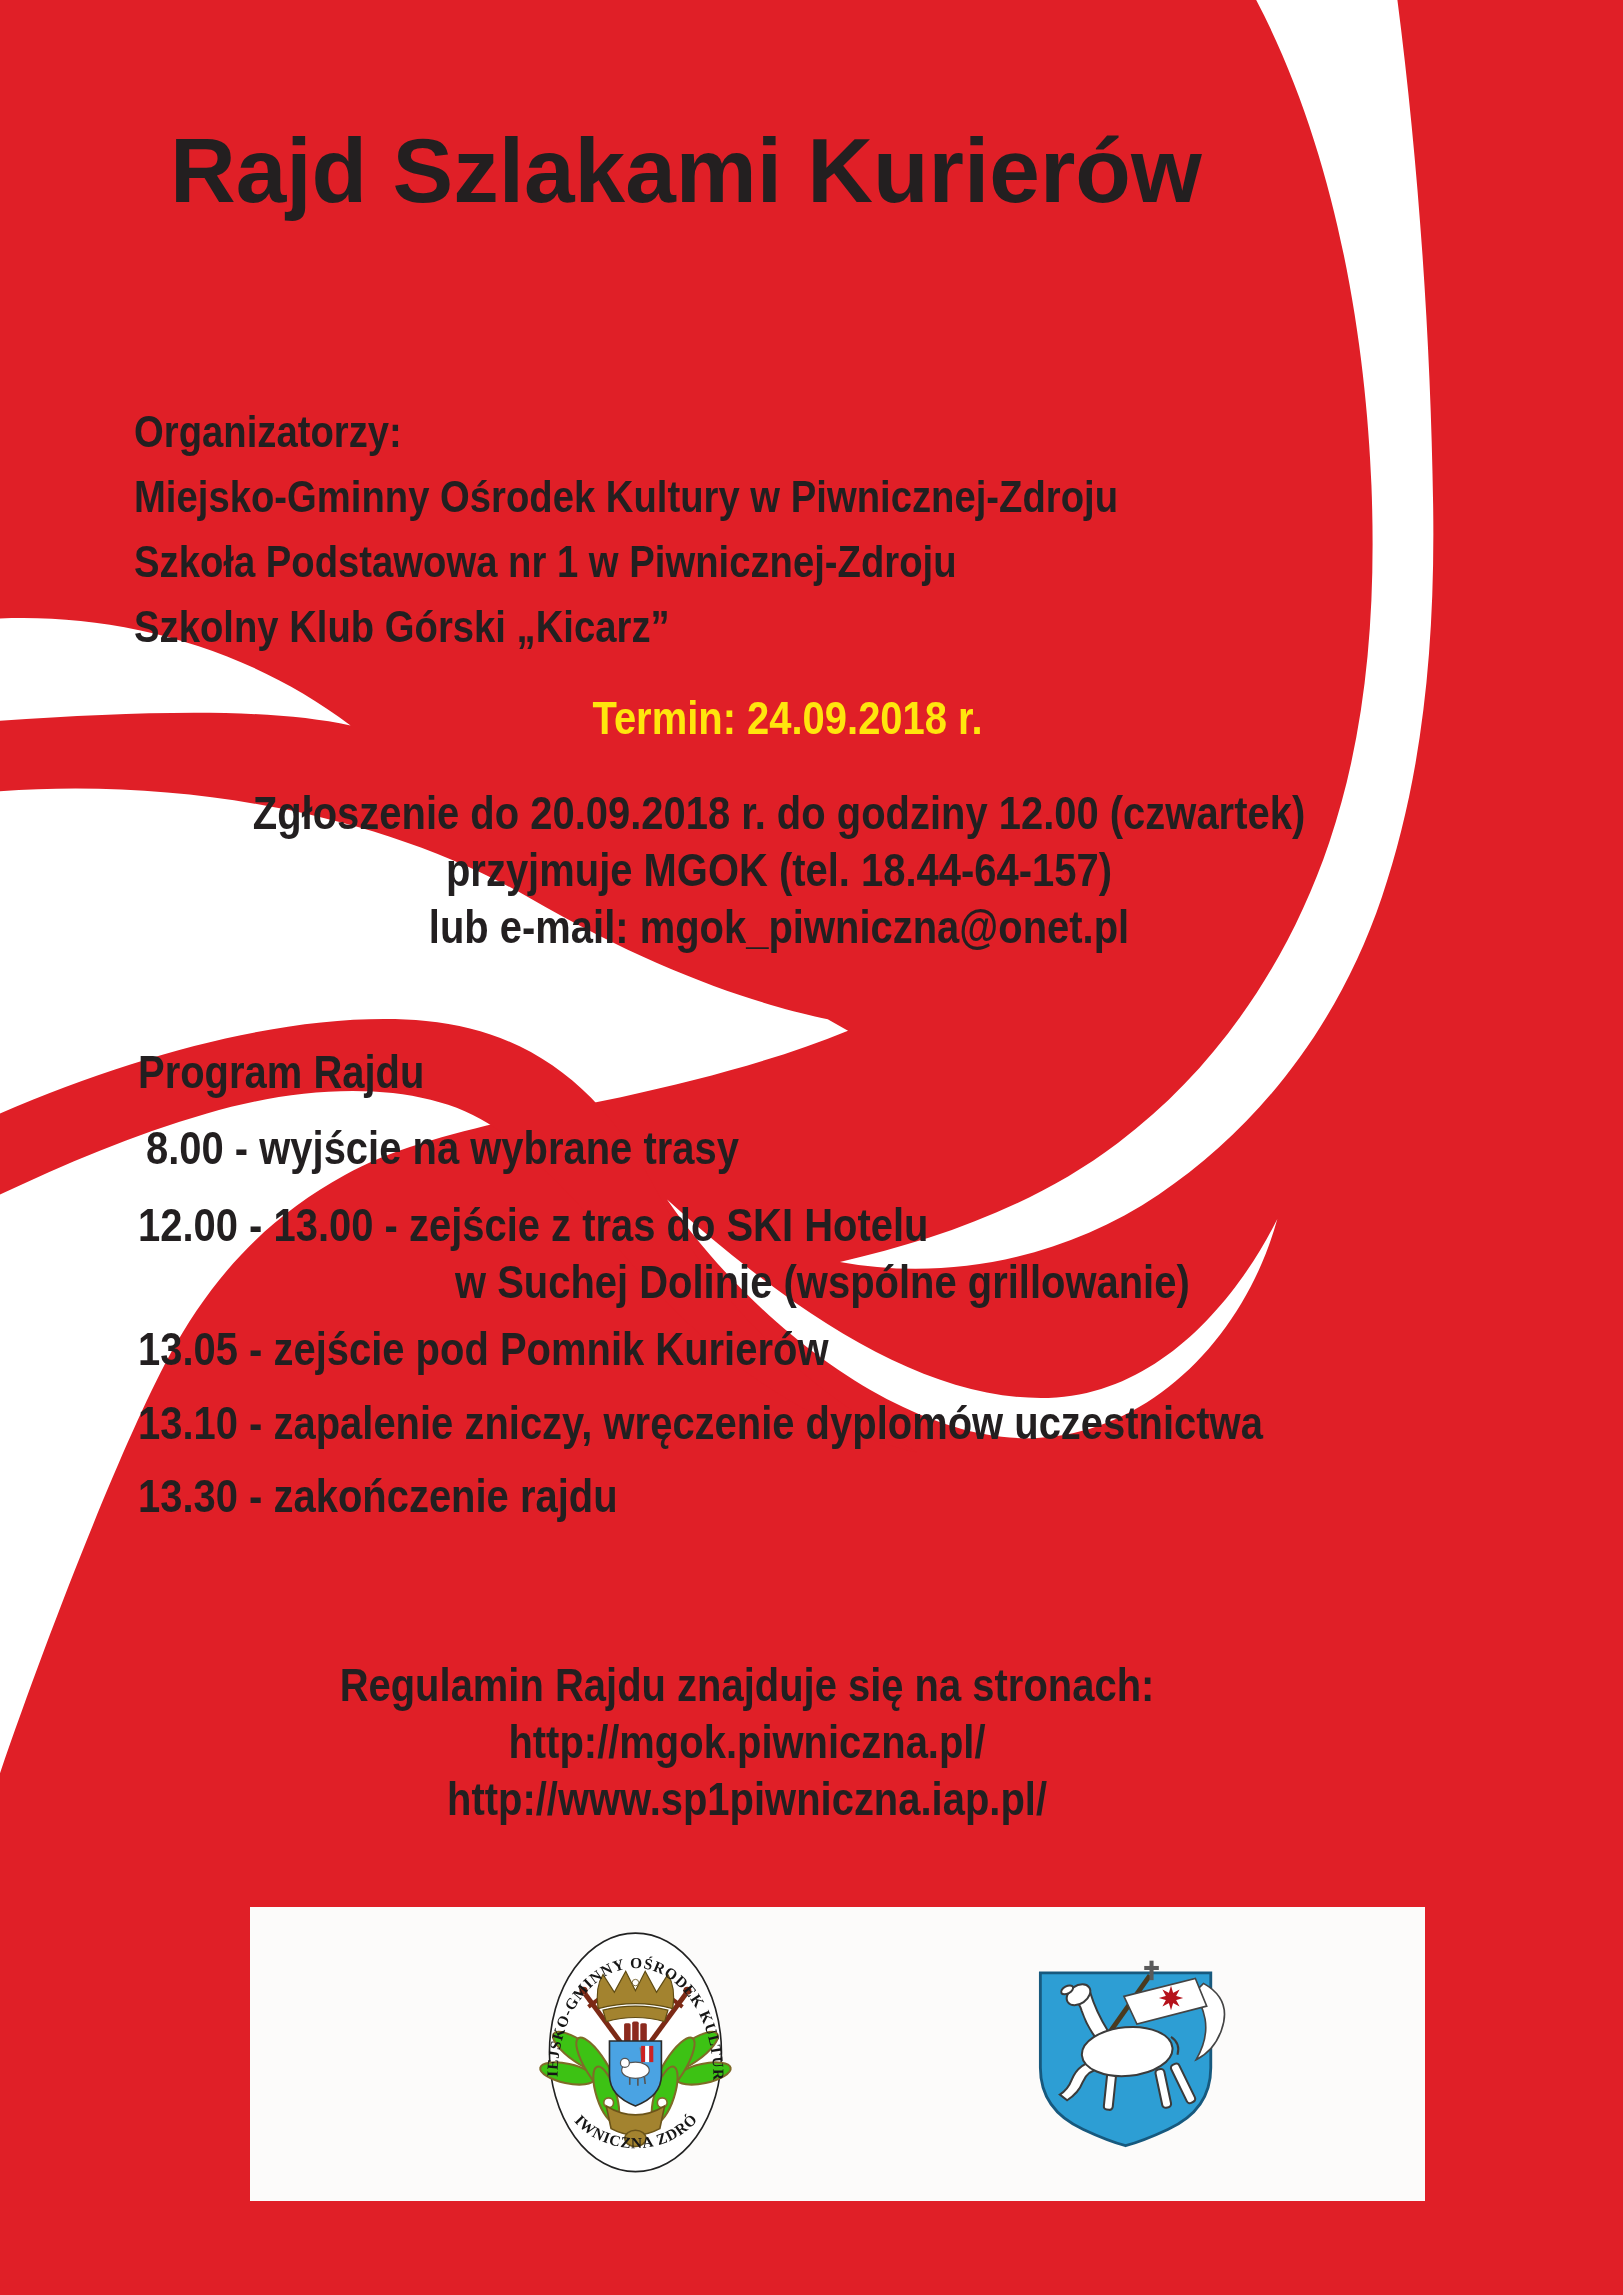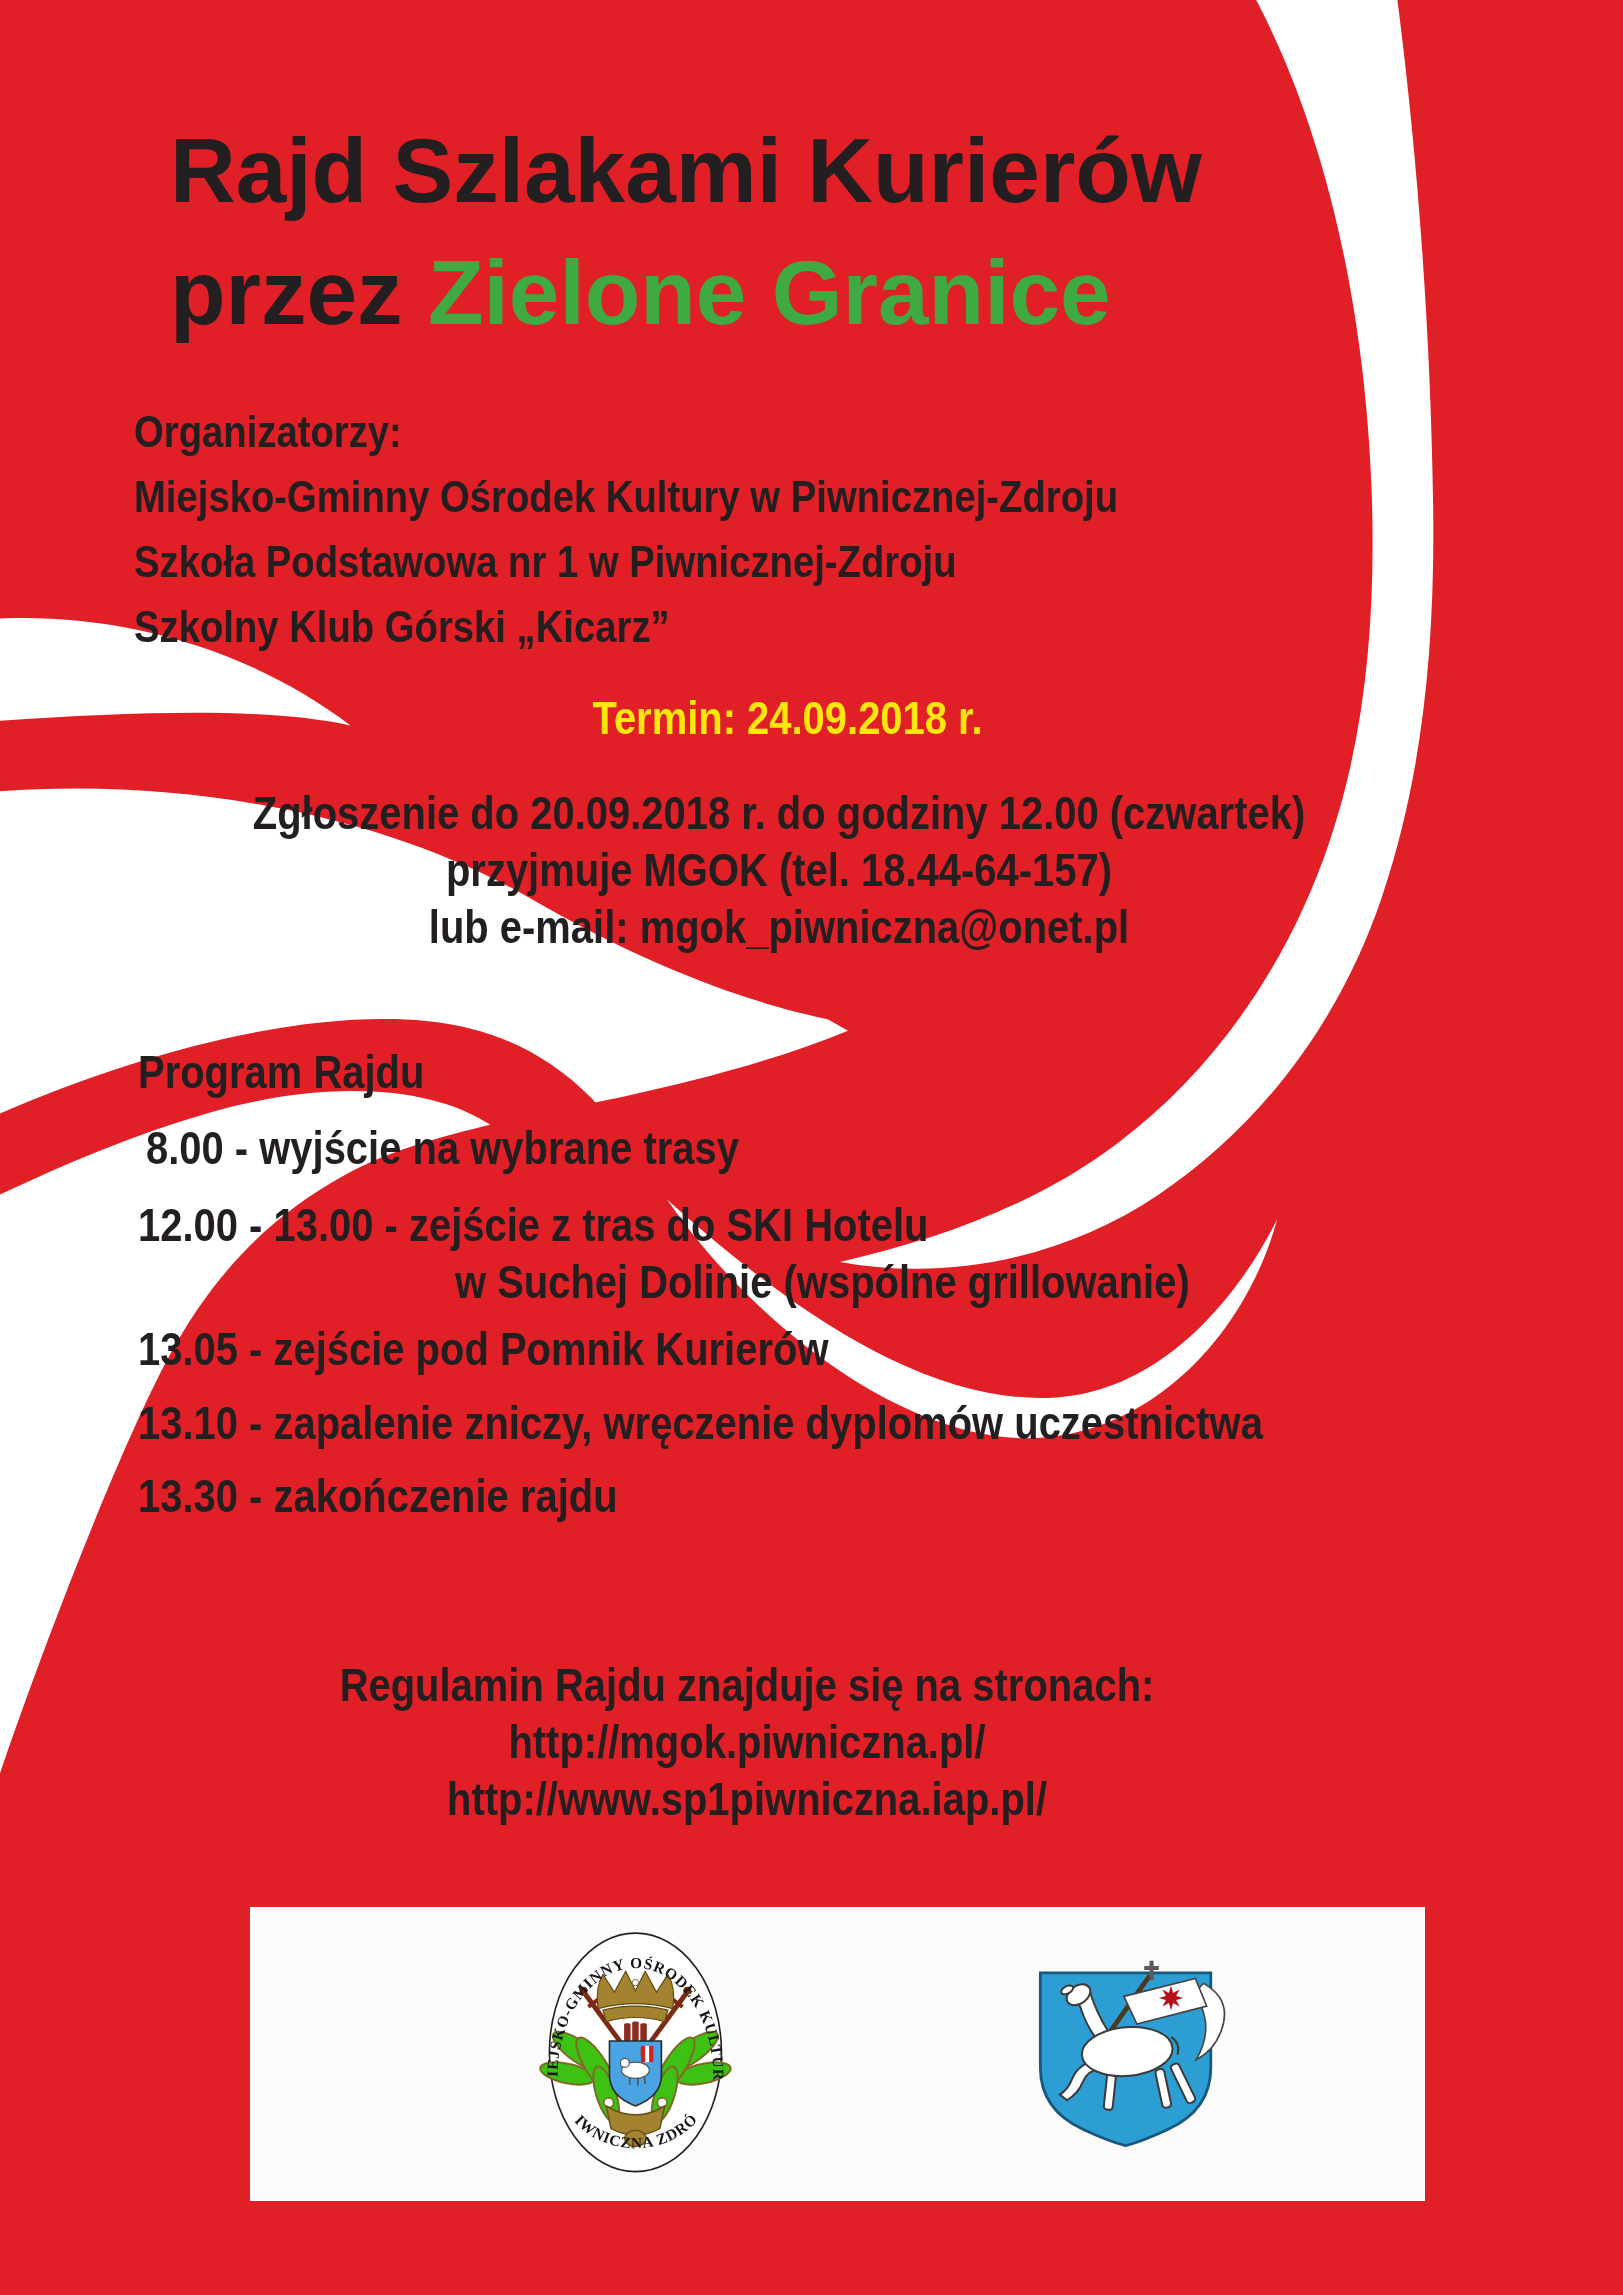--- a/index.html
+++ b/index.html
@@ -64,23 +64,20 @@
     <path fill="#ffffff" d="M822,1478
          C985,1625 1150,1732 1302,1722
          C1432,1713 1525,1600 1574,1502
          C1535,1645 1420,1765 1278,1772
          C1118,1780 928,1632 822,1478 Z"></path>
   </svg>
 
   <div class="abs title" style="top:110px;">
     <span>Rajd Szlakami Kurierów</span>
   </div>
-  <div class="abs title" style="top:232px;">
-    <span>przez </span><span class="green">Zielone Granice</span>
-  </div>
 
   <div class="abs orgs narrow">
     <div>Organizatorzy:</div>
     <div>Miejsko-Gminny Ośrodek Kultury w Piwnicznej-Zdroju</div>
     <div>Szkoła Podstawowa nr 1 w Piwnicznej-Zdroju</div>
     <div>Szkolny Klub Górski „Kicarz”</div>
   </div>
 
   <div class="abs termin narrowC">Termin: 24.09.2018 r.</div>
 

